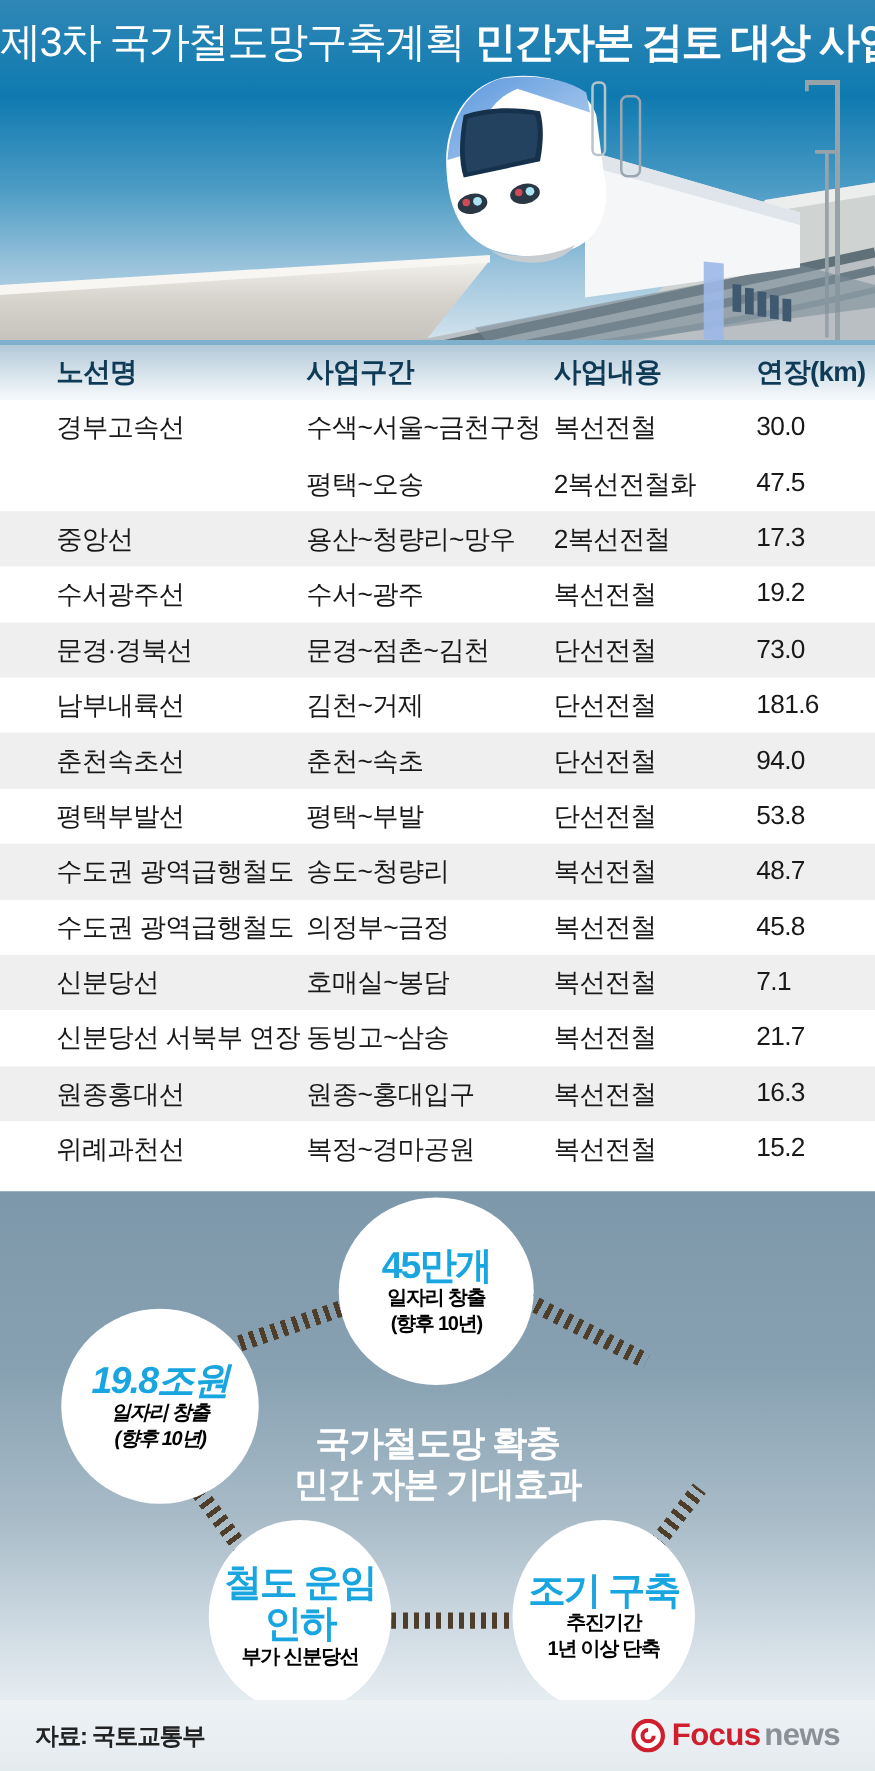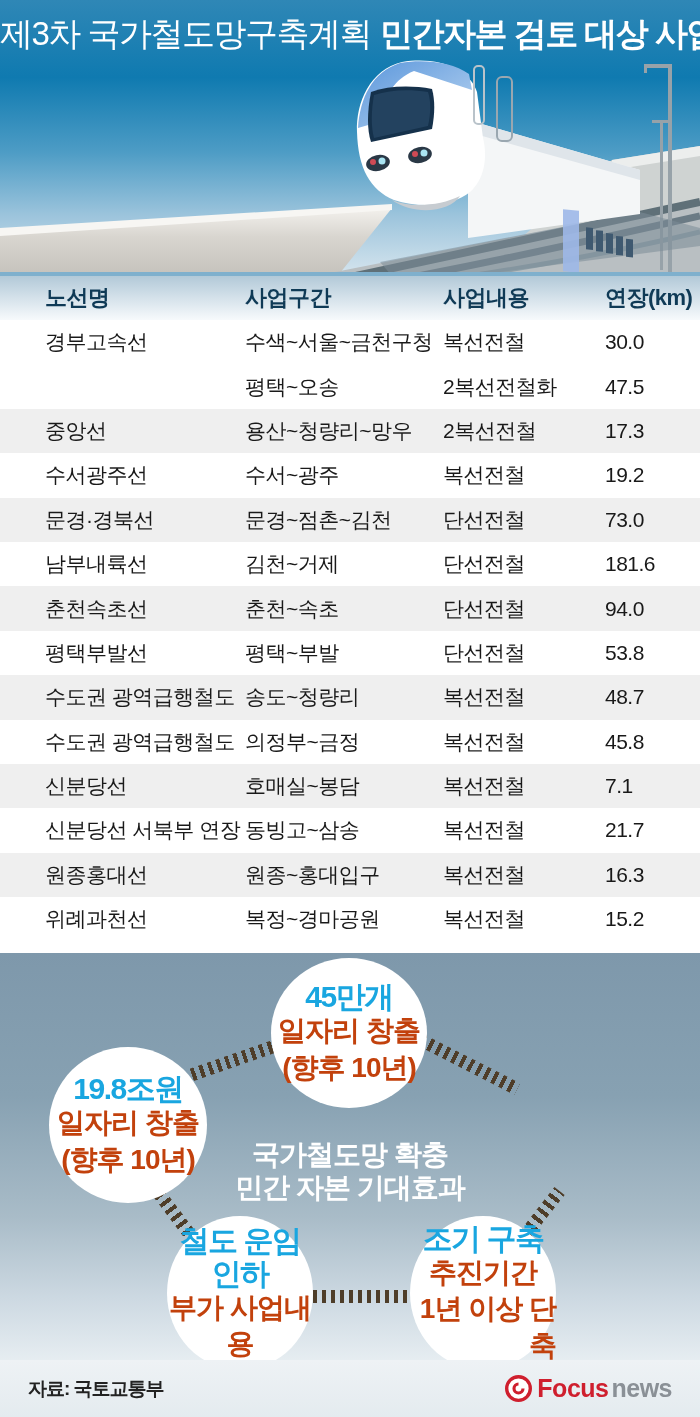--- a/index.html
+++ b/index.html
@@ -31,26 +31,26 @@
          background:repeating-linear-gradient(90deg,#4e3d29 0 4px,rgba(0,0,0,0) 4px 9px);}
   .tr1{left:189px;top:99px;width:100px;transform:rotate(-19deg);}
   .tr2{left:415px;top:105px;width:108px;transform:rotate(27deg);}
   .tr3{left:140px;top:254px;width:68px;transform:rotate(53deg);}
   .tr4{left:507px;top:257px;width:65px;transform:rotate(-52deg);}
   .tr5{left:313px;top:337px;width:97px;}
   .circle{position:absolute;background:#ffffff;border-radius:50%;
           display:flex;flex-direction:column;align-items:center;justify-content:center;
           text-align:center;}
   .c-top{left:271px;top:5px;width:156px;height:150px;}
-  .c-left{left:49px;top:94px;width:158px;height:156px;}
+  .c-left{left:49px;top:94px;width:158px;height:156px;font-style:italic;}
   .c-right{left:509px;top:98px;width:152px;height:152px;}
   .c-bl{left:167px;top:263px;width:146px;height:154px;}
   .c-br{left:410px;top:263px;width:146px;height:154px;text-align:right;}
   .circle .t{color:#19a6e0;font-weight:700;font-size:30px;line-height:1.1;letter-spacing:-1.5px;}
-  .circle .s{color:#c2410c;font-weight:600;font-size:28px;line-height:1.3;letter-spacing:-1px;}
+  .circle .s{color:#000000;font-weight:600;font-size:16px;line-height:1.3;letter-spacing:-1px;}
   .circle .t:empty,.circle .s:empty{display:none;}
   .circle .s:first-of-type{margin-top:4px;}
   .center-text{position:absolute;left:150px;top:185px;width:400px;text-align:center;
                color:#ffffff;font-weight:700;font-size:28px;line-height:33px;letter-spacing:-1px;}
 
   
   .footer{position:absolute;top:1360px;left:0;width:700px;height:57px;box-sizing:border-box;
           background:linear-gradient(180deg,#eef2f5 0%,#e4ebef 100%);
           display:flex;align-items:center;justify-content:space-between;padding:0 28px;}
   .source{font-size:19px;font-weight:600;color:#222;letter-spacing:-1px;}
@@ -254,21 +254,21 @@
     </div>
     <div class="circle c-left">
       <span class="t">19.8조원</span>
 
       <span class="s">일자리 창출</span>
       <span class="s">(향후 10년)</span>
     </div>
     <div class="circle c-bl">
       <span class="t">철도 운임</span>
       <span class="t">인하</span>
-      <span class="s">부가 사업내용</span>
+      <span class="s">부가 신분당선</span>
 
     </div>
     <div class="circle c-br">
       <span class="t">조기 구축</span>
 
       <span class="s">추진기간</span>
       <span class="s">1년 이상 단축</span>
     </div>
 
     <div class="center-text">

